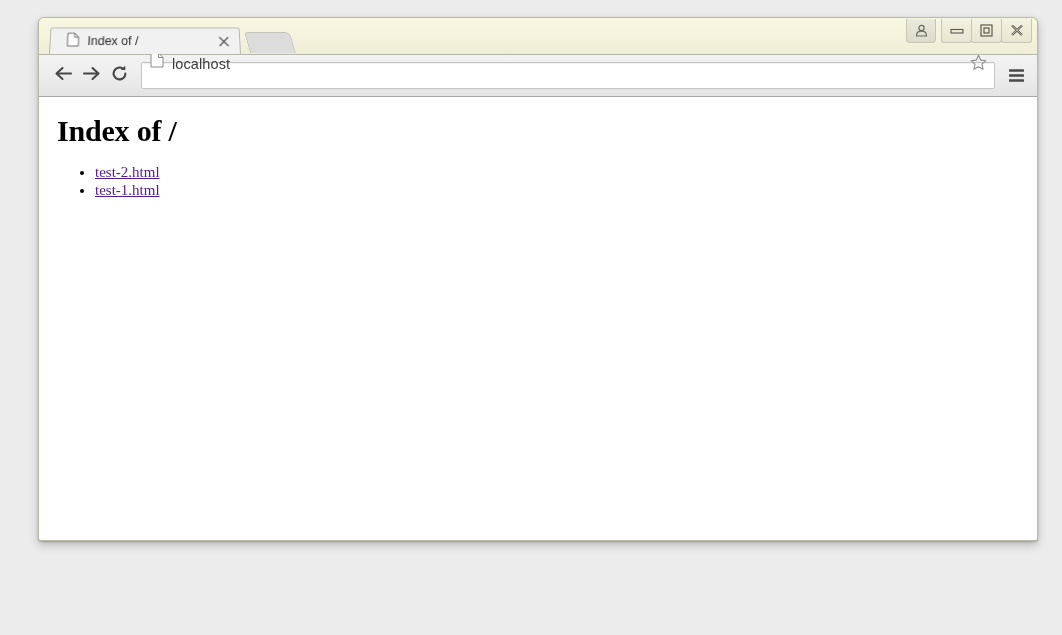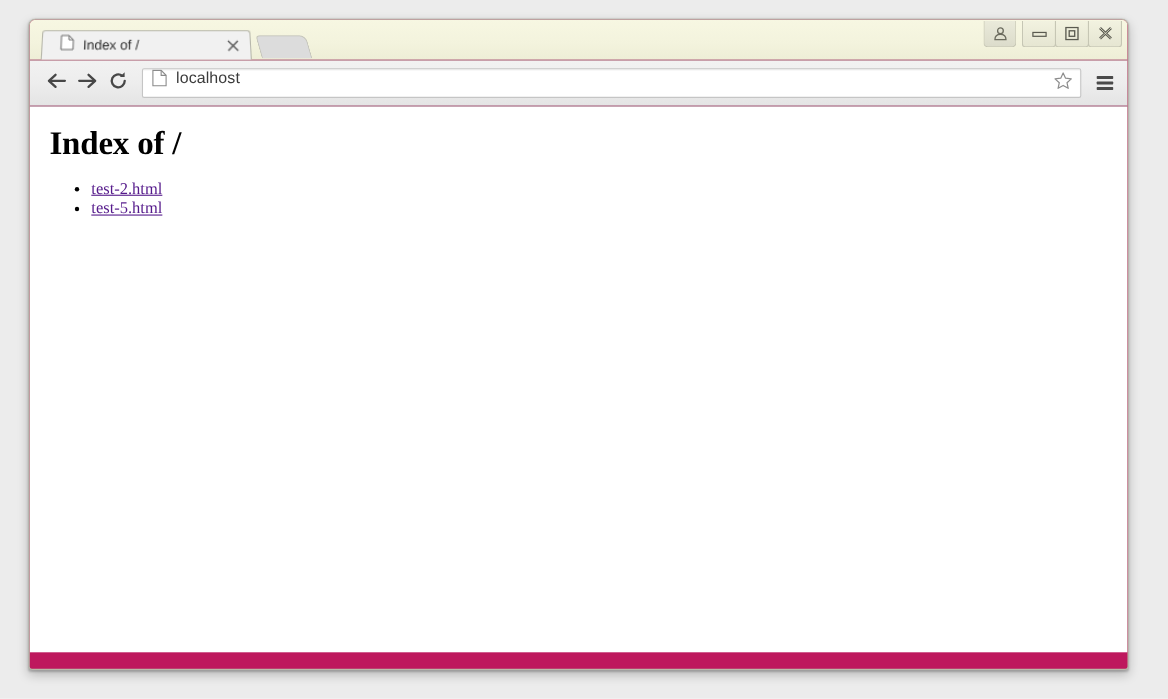--- a/index.html
+++ b/index.html
@@ -8,25 +8,25 @@
     background: #ececec;
     width: 1062px;
     height: 635px;
     overflow: hidden;
     font-family: "Liberation Sans", sans-serif;
   }
 
   
   #browser-window {
     position: absolute;
-    left: 26px;
+    left: 38px;
     top: 17px;
     width: 1000px;
-    height: 592px;
-    background: #be185d;
+    height: 524px;
+    background: #bef264;
     border: 1px solid #b9b9a8;
     border-radius: 6px 6px 3px 3px;
     box-shadow: 0 4px 10px rgba(0,0,0,0.22), 0 1px 2px rgba(0,0,0,0.2);
     box-sizing: border-box;
     overflow: hidden;
   }
 
   
   #titlebar {
     position: relative;
@@ -139,21 +139,21 @@
     flex: 0 0 auto;
   }
   #omnibox {
     flex: 1 1 auto;
     height: 27px;
     margin: 0 4px 0 8px;
     background: #ffffff;
     border: 1px solid #c5c5c5;
     border-radius: 2px;
     display: flex;
-    align-items: flex-start;
+    align-items: flex-end;
     padding: 0 6px 16px 8px;
     box-sizing: border-box;
     box-shadow: inset 0 1px 1px rgba(0,0,0,0.06);
   }
   #omnibox-favicon { flex: 0 0 auto; margin-right: 8px; }
   #omnibox-text {
     flex: 1 1 auto;
     font-size: 14.5px;
     color: #3b3b3b;
     white-space: nowrap;
@@ -314,19 +314,19 @@
   </div>
 
   <div id="page-viewport">
     <div id="page-content">
       <h1 id="page-heading">Index of /</h1>
       <ul id="file-list">
         <li>
           <a href="#">test-2.html</a>
         </li>
         <li>
-          <a href="#">test-5.html</a>
+          <a href="#">test-1.html</a>
         </li>
       </ul>
     </div>
   </div>
 
 </div>
 
 </body></html>

